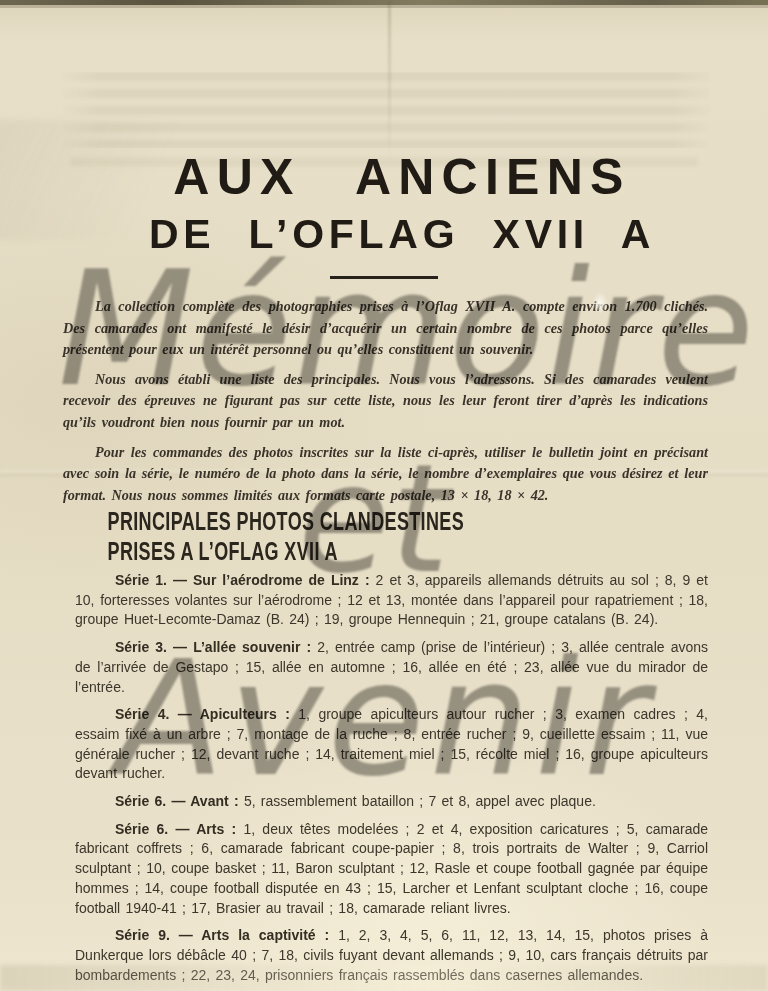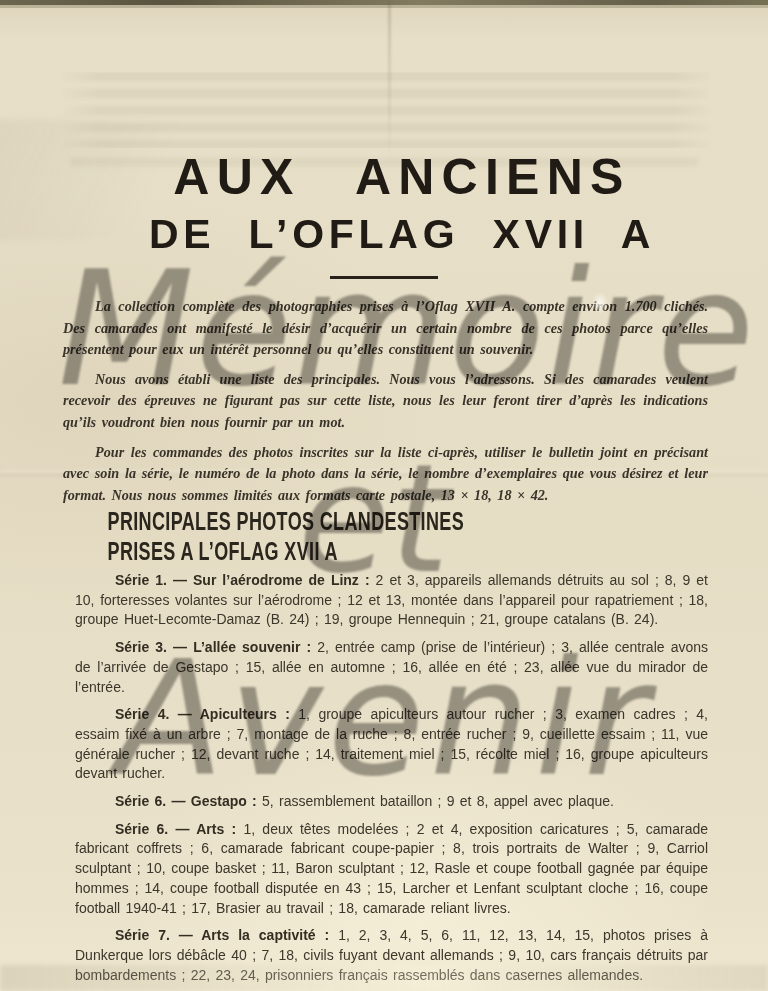--- a/index.html
+++ b/index.html
@@ -108,23 +108,23 @@
 
   <div class="heading">
     <div>PRINCIPALES PHOTOS CLANDESTINES</div>
     <div>PRISES A L’OFLAG XVII A</div>
   </div>
 
   <div class="series">
     <p><span class="b">Série 1. — </span><span class="b">Sur l’aérodrome de Linz : </span><span>2 et 3, appareils allemands détruits au sol ; 8, 9 et 10, forteresses volantes sur l’aérodrome ; 12 et 13, montée dans l’appareil pour rapatriement ; 18, groupe Huet-Lecomte-Damaz (B. 24) ; 19, groupe Hennequin ; 21, groupe catalans (B. 24).</span></p>
     <p><span class="b">Série 3. — </span><span class="b">L’allée souvenir : </span><span>2, entrée camp (prise de l’intérieur) ; 3, allée centrale avons de l’arrivée de Gestapo ; 15, allée en automne ; 16, allée en été ; 23, allée vue du mirador de l’entrée.</span></p>
     <p><span class="b">Série 4. — </span><span class="b">Apiculteurs : </span><span>1, groupe apiculteurs autour rucher ; 3, examen cadres ; 4, essaim fixé à un arbre ; 7, montage de la ruche ; 8, entrée rucher ; 9, cueillette essaim ; 11, vue générale rucher ; 12, devant ruche ; 14, traitement miel ; 15, récolte miel ; 16, groupe apiculteurs devant rucher.</span></p>
-    <p><span class="b">Série 6. — </span><span class="b">Gestapo : </span><span>5, rassemblement bataillon ; 9 et 8, appel avec plaque.</span></p>
+    <p><span class="b">Série 6. — </span><span class="b">Avant : </span><span>5, rassemblement bataillon ; 7 et 8, appel avec plaque.</span></p>
     <p><span class="b">Série 6. — </span><span class="b">Arts : </span><span>1, deux têtes modelées ; 2 et 4, exposition caricatures ; 5, camarade fabricant coffrets ; 6, camarade fabricant coupe-papier ; 8, trois portraits de Walter ; 9, Carriol sculptant ; 10, coupe basket ; 11, Baron sculptant ; 12, Rasle et coupe football gagnée par équipe hommes ; 14, coupe football disputée en 43 ; 15, Larcher et Lenfant sculptant cloche ; 16, coupe football 1940-41 ; 17, Brasier au travail ; 18, camarade reliant livres.</span></p>
-    <p><span class="b">Série 7. — </span><span class="b">Arts la captivité : </span><span>1, 2, 3, 4, 5, 6, 11, 12, 13, 14, 15, photos prises à Dunkerque lors débâcle 40 ; 7, 18, civils fuyant devant allemands ; 9, 10, cars français détruits par bombardements ; 22, 23, 24, prisonniers français rassemblés dans casernes allemandes.</span></p>
+    <p><span class="b">Série 9. — </span><span class="b">Arts la captivité : </span><span>1, 2, 3, 4, 5, 6, 11, 12, 13, 14, 15, photos prises à Dunkerque lors débâcle 40 ; 7, 18, civils fuyant devant allemands ; 9, 10, cars français détruits par bombardements ; 22, 23, 24, prisonniers français rassemblés dans casernes allemandes.</span></p>
   </div>
 
   <div class="blemish"></div>
 
   <div class="wm wm-memoire">Mémoire</div>
   <div class="wm wm-et">et</div>
   <div class="wm wm-avenir">Avenir</div>
 
   <div class="bottom-shade"></div>
 </div>

